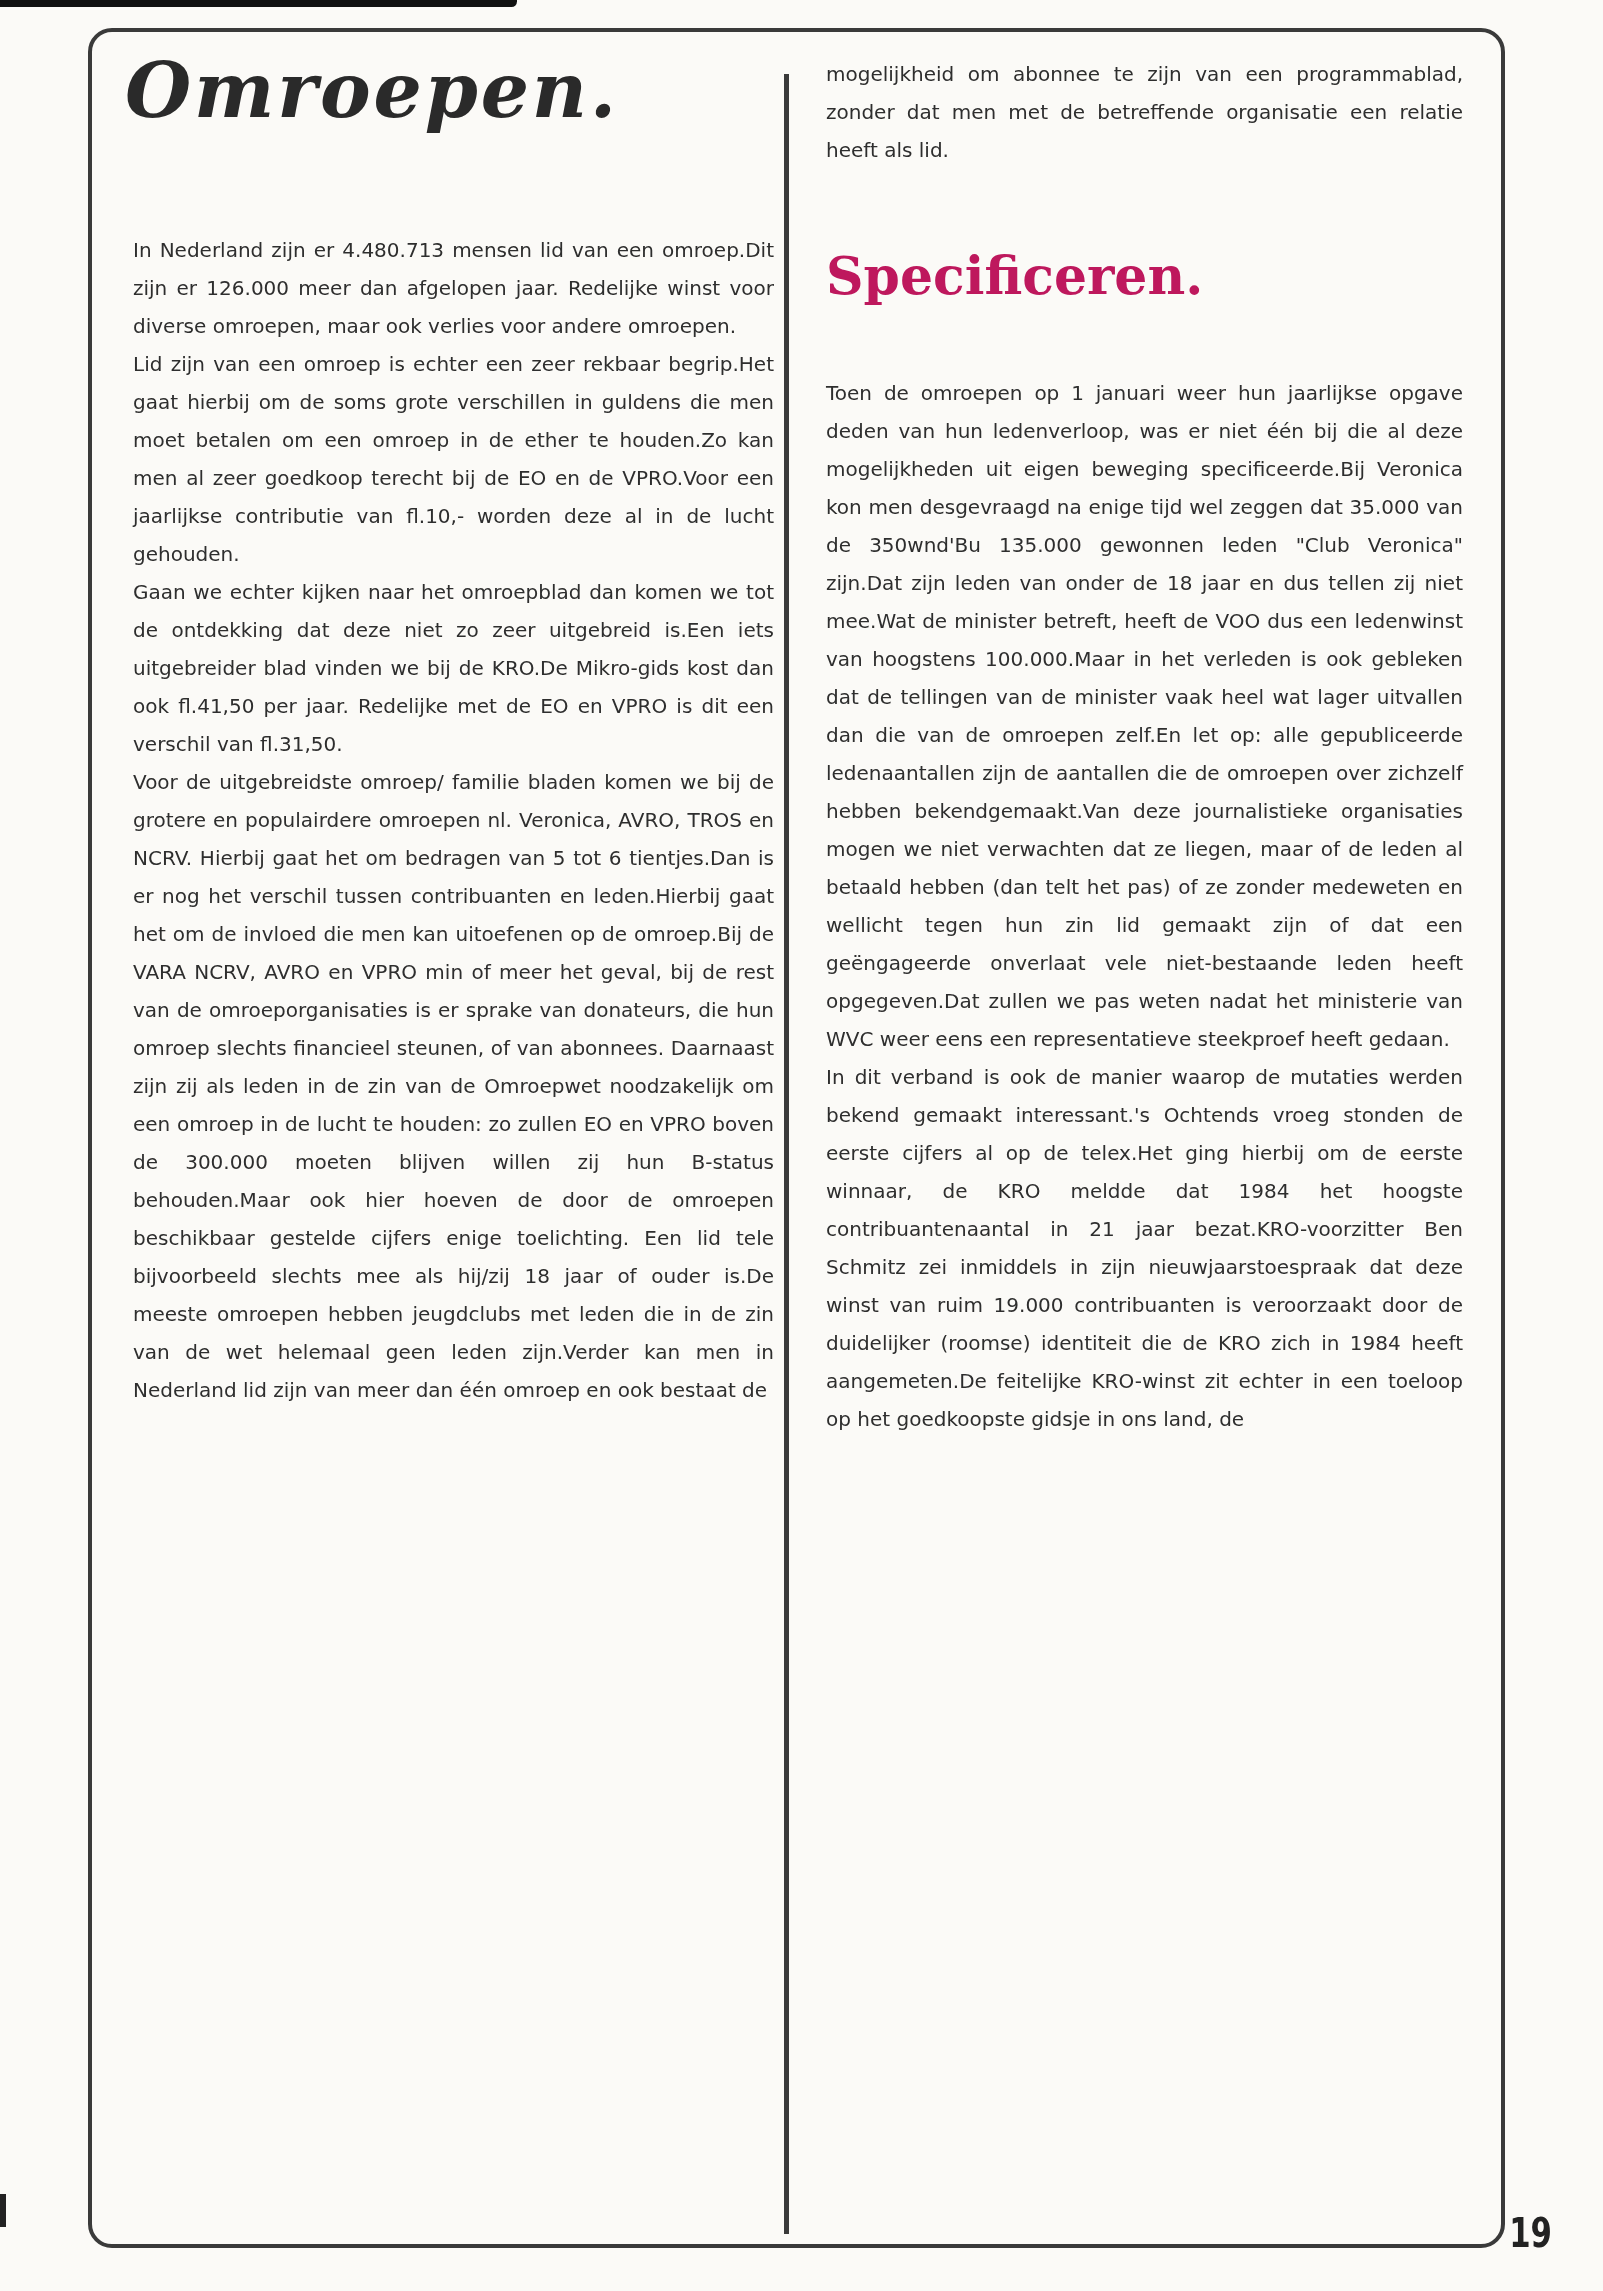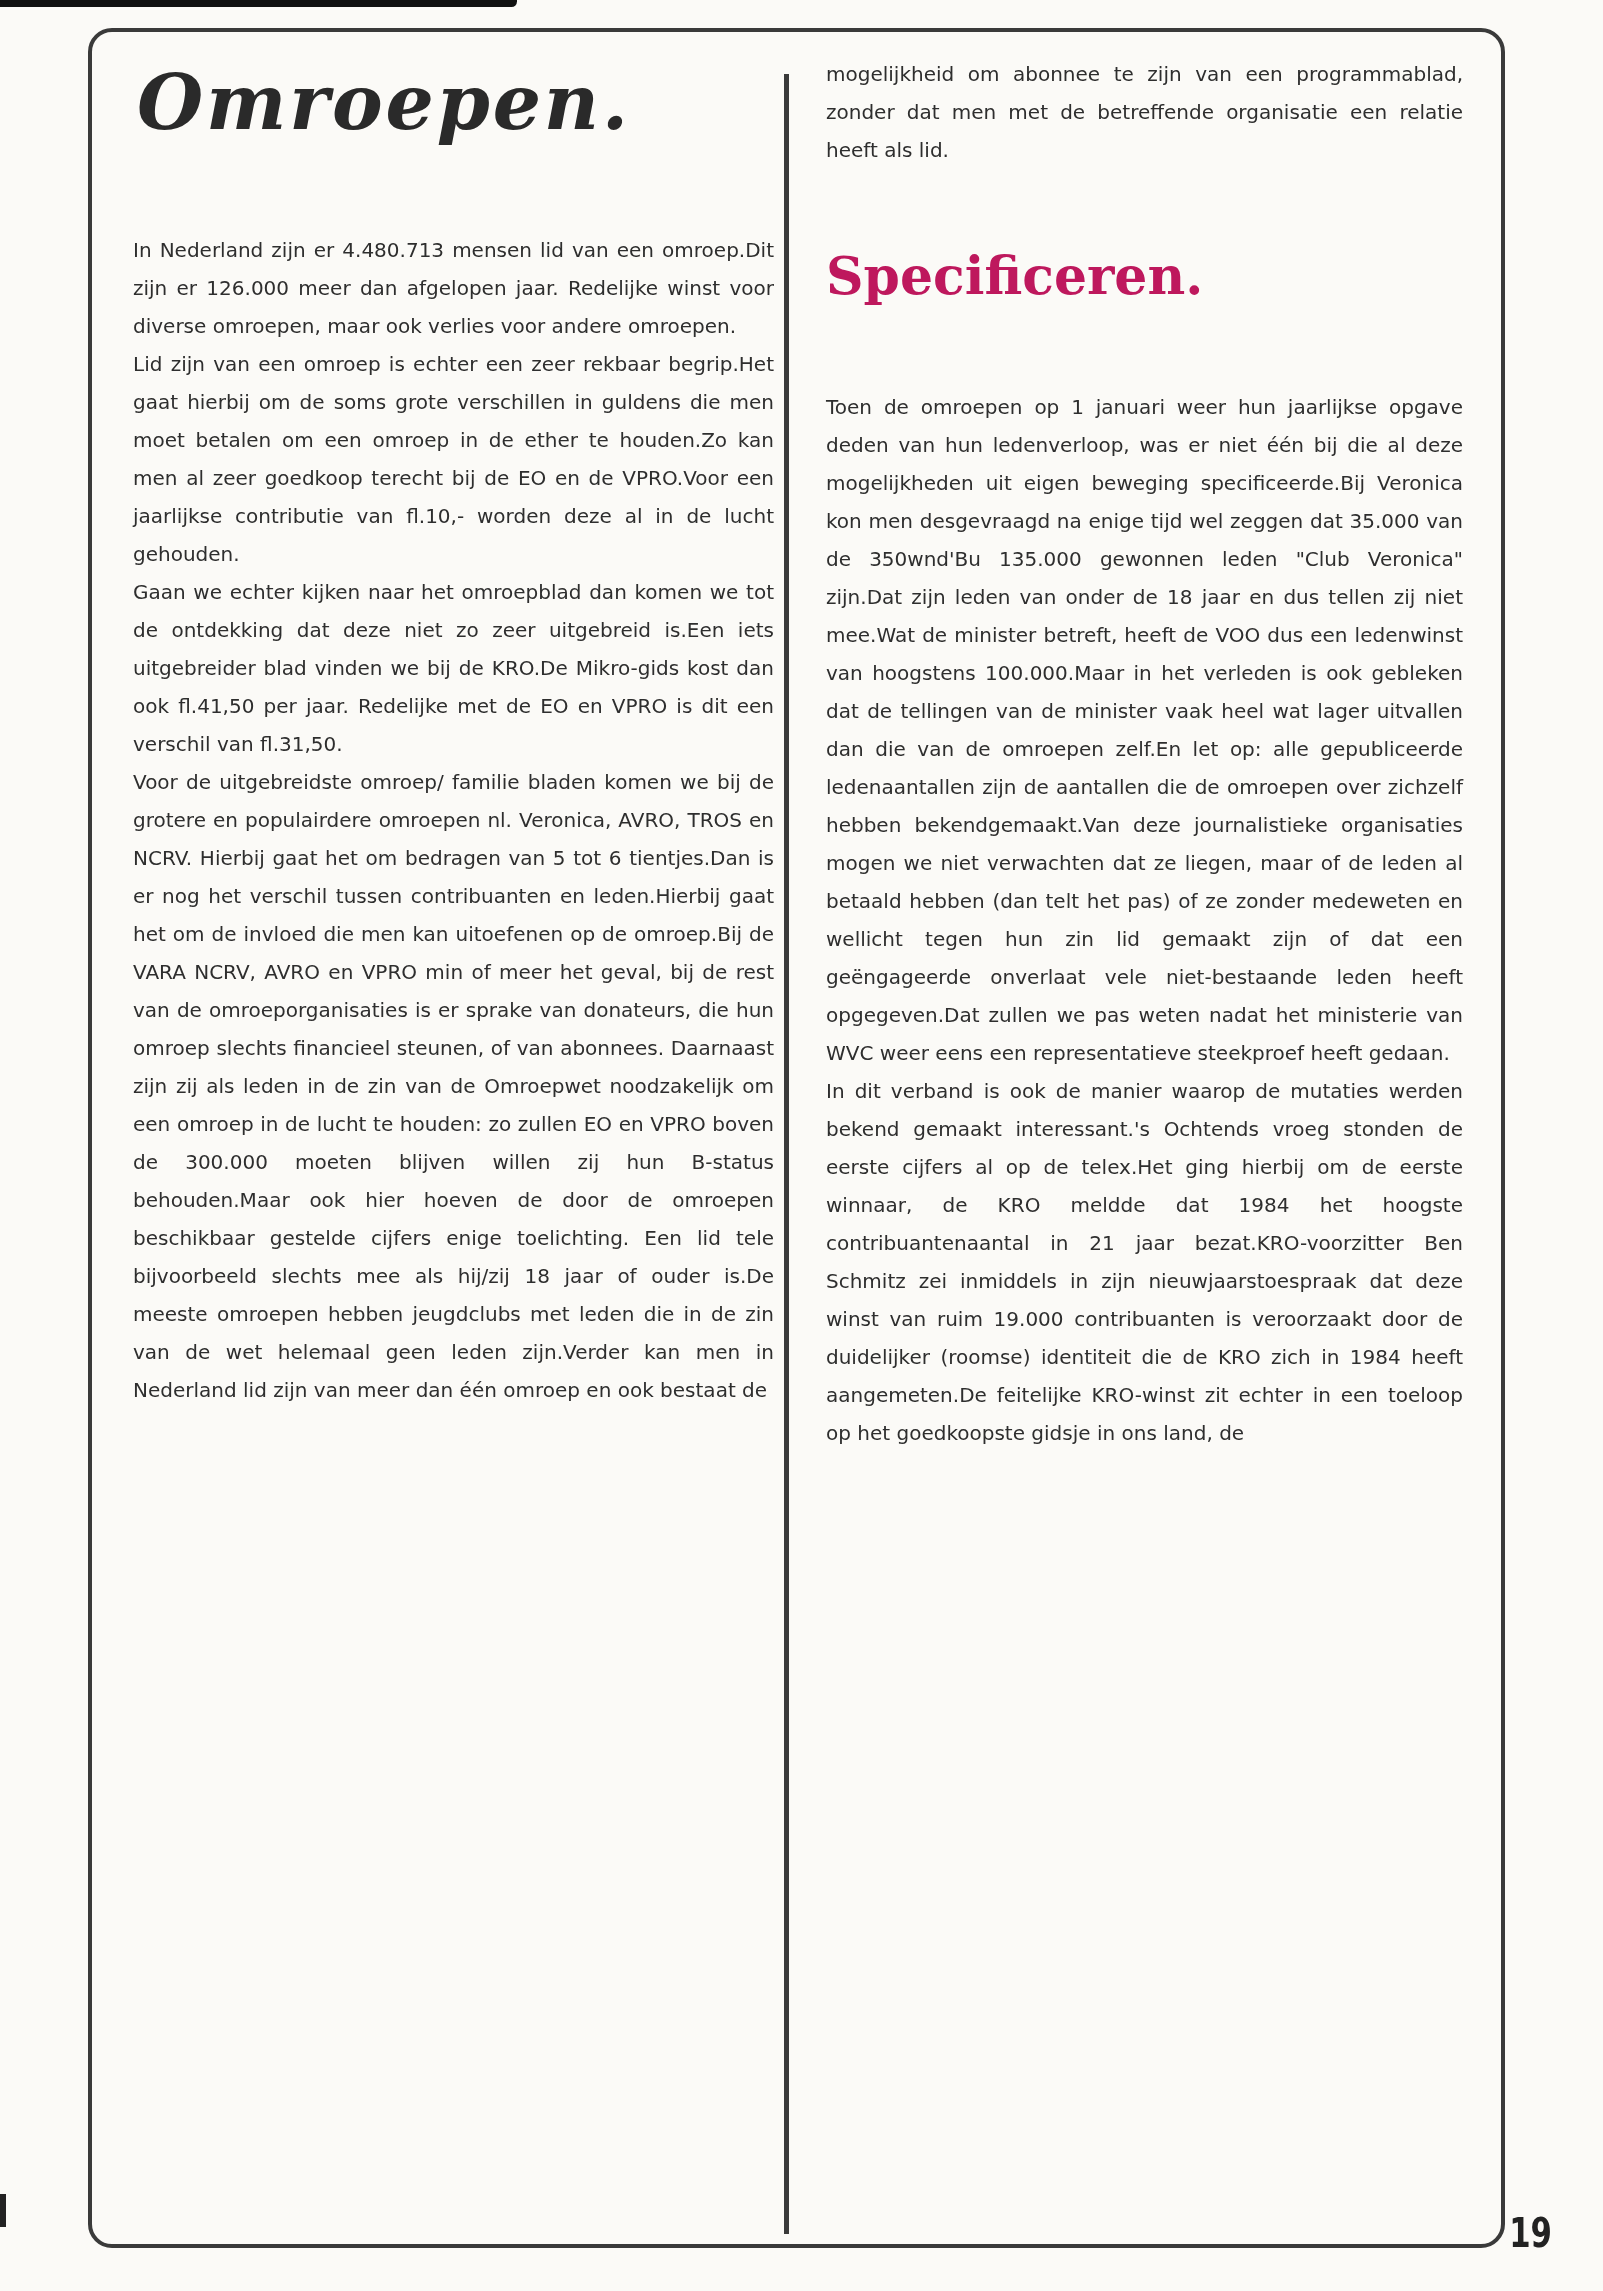--- a/index.html
+++ b/index.html
@@ -52,21 +52,21 @@
       width: 641px;
     }
     .col-right {
       left: 826px;
       width: 637px;
     }
     .title-main {
       position: absolute;
       top: 46px;
       left: 0;
-      margin: 12px;
+      margin: 0;
       font-family: "DejaVu Serif", serif;
       font-style: italic;
       font-weight: bold;
       font-size: 76px;
       letter-spacing: 2.8px;
       color: #2a2a2a;
     }
     .body-text {
       font-family: "DejaVu Sans", "Liberation Sans", sans-serif;
       font-size: 20px;
@@ -95,21 +95,21 @@
       top: 245px;
       left: 0;
       margin: 0;
       font-family: "DejaVu Serif", serif;
       font-weight: bold;
       font-size: 52px;
       color: #be185d;
     }
     .right-text {
       position: absolute;
-      top: 388px;
+      top: 374px;
       left: 0;
       width: 637px;
     }
     .page-number {
       position: absolute;
       right: 44px;
       bottom: 35px;
       font-family: "DejaVu Sans", sans-serif;
       font-weight: bold;
       font-size: 41px;

